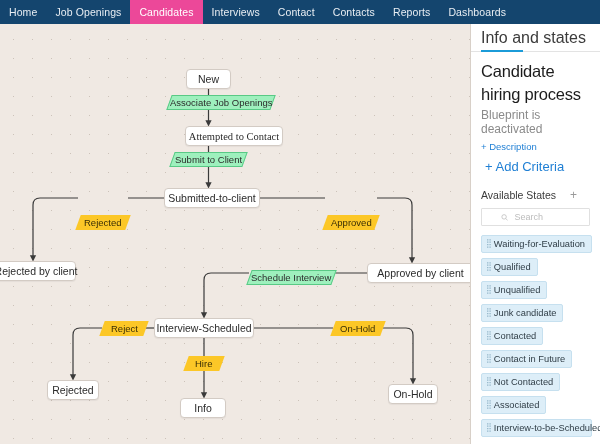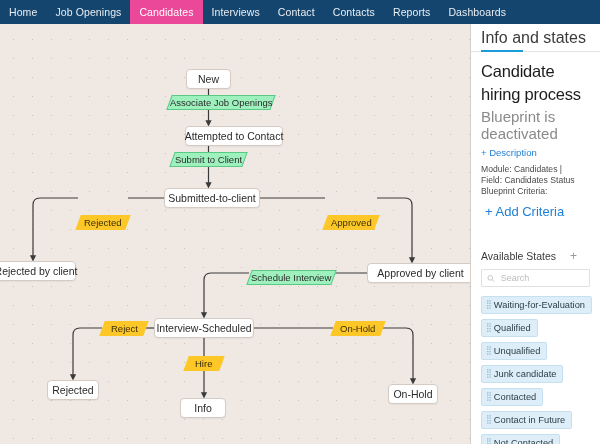--- a/index.html
+++ b/index.html
@@ -69,34 +69,34 @@
   }
   #tabbar .accent {
     position:absolute; left:10px; bottom:-1px; width:42px; height:2.5px;
     background:#1b9bd8;
   }
   .sbpad { padding:8px 10px 0 10px; }
   #bp-title {
     font-size:16.5px; line-height:23px; color:#1c1c1c; font-weight:400;
     letter-spacing:-.2px;
   }
-  #bp-sub { font-size:15px; color:#8a8a8a; margin-top:2px; }
+  #bp-sub { font-size:12px; color:#8a8a8a; margin-top:2px; }
   .link { font-size:9.5px; color:#1f7fd4; margin-top:5px; cursor:pointer; }
   #bp-meta { font-size:8.6px; line-height:11px; color:#4a4a4a; margin-top:6px; }
   #add-criteria { font-size:13px; color:#1f7fd4; margin-top:7px; padding-left:4px; cursor:pointer; }
 
   #states-hdr {
-    margin-top:31px; display:flex; align-items:center; gap:14px;
+    margin-top:15px; display:flex; align-items:center; gap:14px;
     font-size:10.5px; color:#3b3b3b;
   }
   #states-hdr .plus { color:#9a9a9a; font-size:12px; line-height:10px; }
 
   #search-wrap {
     margin-top:7px; height:18px; border:1px solid #e0e0e0; background:#fff;
-    display:flex; align-items:center; gap:4px; padding:0 5px; border-radius:1px;
+    display:flex; align-items:center; gap:4px; padding:0 19px; border-radius:1px;
   }
   #search-wrap input {
     border:none; outline:none; font-size:9px; color:#555;
     font-family:"Liberation Sans", sans-serif; width:100%; background:transparent;
   }
   #search-wrap input::placeholder { color:#bcbcbc; }
 
   #states-list { margin-top:9px; display:flex; flex-direction:column; gap:5px; }
   .chip {
     align-self:flex-start; max-width:111px;
@@ -153,21 +153,21 @@
       <path d="M102,304 L80,304 Q73,304 73,311 L73,354" marker-end="url(#ah)"></path>
 
       <path d="M254,304 L333,304"></path>
       <path d="M383,304 L406,304 Q413,304 413,311 L413,358" marker-end="url(#ah)"></path>
 
       <path d="M204,314 L204,332"></path>
       <path d="M204,347 L204,372" marker-end="url(#ah)"></path>
     </g>
   </svg>
 <div class="node" style="left: 186px; top: 45px; width: 45px; height: 20px;">New</div>
-    <div class="node" style="left: 185px; top: 102px; width: 98px; height: 20px;">Attempted to Contact</div>
+    <div class="node" style="left: 185px; top: 102px; width: 98px; height: 20px; font-family: Liberation Serif, serif;">Attempted to Contact</div>
     <div class="node" style="left: 164px; top: 164px; width: 96px; height: 20px;">Submitted-to-client</div>
     <div class="node" style="left: -4px; top: 237px; width: 80px; height: 20px;">Rejected by client</div>
     <div class="node" style="left: 367px; top: 239px; width: 107px; height: 20px;">Approved by client</div>
     <div class="node" style="left: 154px; top: 294px; width: 100px; height: 20px;">Interview-Scheduled</div>
     <div class="node" style="left: 47px; top: 356px; width: 52px; height: 20px;">Rejected</div>
     <div class="node" style="left: 180px; top: 374px; width: 46px; height: 20px;">Info</div>
     <div class="node" style="left: 388px; top: 360px; width: 50px; height: 20px;">On-Hold</div>
     <div class="trans green" style="left: 169px; top: 71px; width: 104px;">
       <span>Associate Job Openings</span>
     </div>
@@ -198,25 +198,20 @@
   <div id="tabbar">
     <div class="tab">Info and states</div>
     <div class="accent"></div>
   </div>
 
   <div class="sbpad">
     <div id="bp-title">Candidate hiring process</div>
     <div id="bp-sub">Blueprint is deactivated</div>
     <div class="link">+ Description</div>
 
-    <div id="bp-meta">
-      <div>Module: Candidates  |</div>
-      <div>Field: Candidates Status</div>
-      <div>Blueprint Criteria:</div>
-    </div>
     <div id="add-criteria">+ Add Criteria</div>
 
     <div id="states-hdr">
       <span>Available States</span>
       <span class="plus">+</span>
     </div>
 
     <div id="search-wrap">
       <svg width="9" height="9" viewBox="0 0 12 12">
         <circle cx="5" cy="5" r="3.6" fill="none" stroke="#b9b9b9" stroke-width="1.2"></circle>

